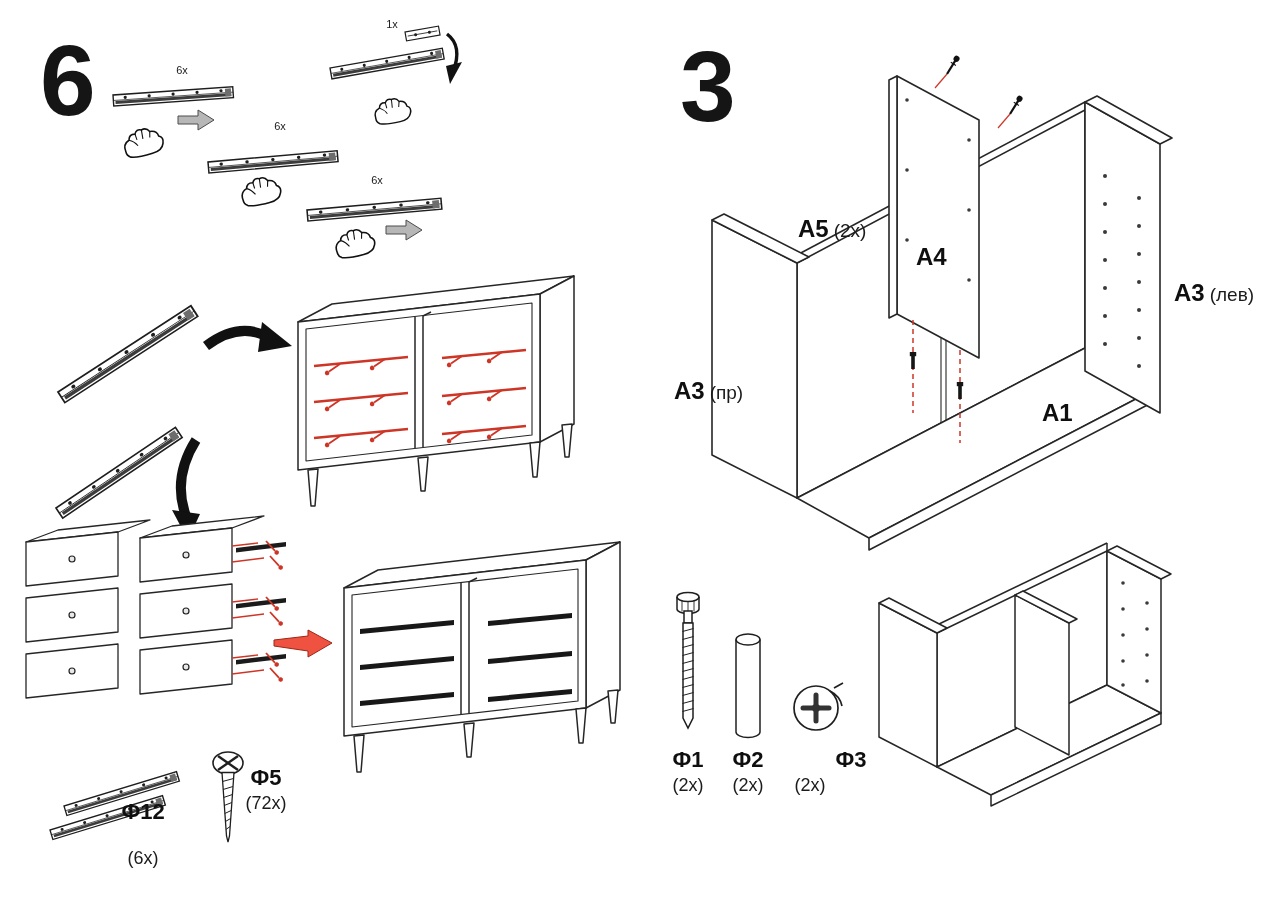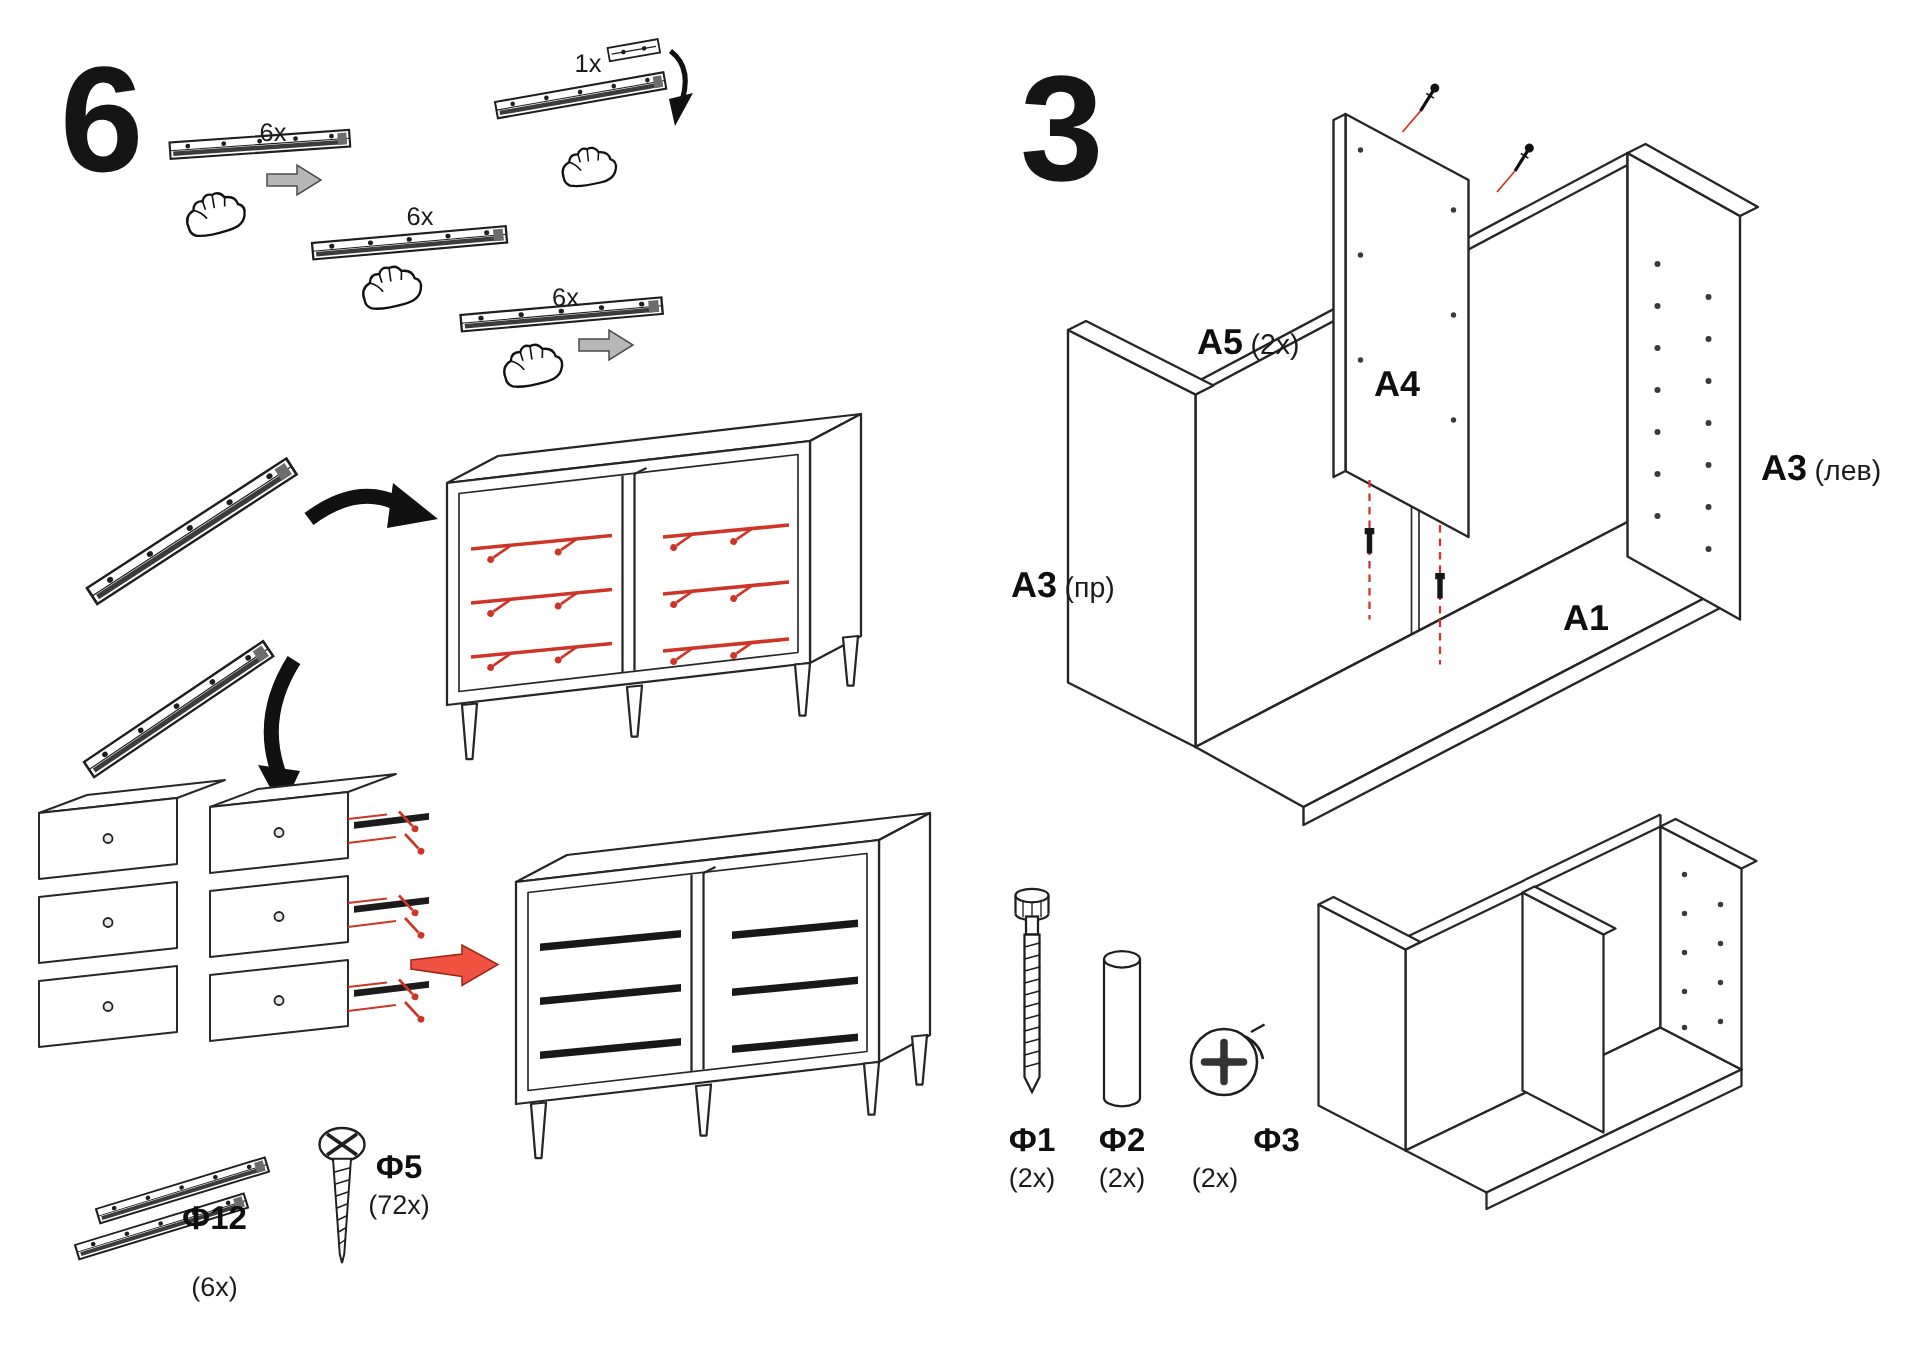--- a/index.html
+++ b/index.html
@@ -3,21 +3,21 @@
 <meta charset="utf-8">
 <style>
   html,body{margin:0;padding:0;background:#fff;}
   #canvas{
     position:relative;width:1280px;height:900px;background:#ffffff;overflow:hidden;
     font-family:"Liberation Sans",sans-serif;color:#111;
   }
   .art{position:absolute;left:0;top:0;}
   .lbl{position:absolute;text-align:center;white-space:nowrap;line-height:1.1;}
   .step-num{position:absolute;font-weight:bold;font-size:100px;line-height:0.85;color:#151515;}
-  .count{font-size:17px;color:#1b1b1b;margin-top:16px;}
+  .count{font-size:11px;color:#1b1b1b;}
   .part-label b{font-size:24px;color:#0f0f0f;text-align:center;}
   .part-label .sub{font-size:19px;margin-left:5px;color:#1b1b1b;}
   .hw-id{font-weight:bold;font-size:22px;color:#0f0f0f;}
   .hw-count{font-size:18px;color:#1b1b1b;}
 </style>
 </head>
 <body>
 
 <div id="canvas">
 
@@ -363,21 +363,21 @@
   <span class="lbl hw-count" style="left:108px;top:849px;width:70px">(6x)</span>
   <span class="lbl hw-id" style="left:240px;top:766px;width:52px">Ф5</span>
   <span class="lbl hw-count" style="left:234px;top:794px;width:64px">(72x)</span>
 
   <span class="lbl part-label" style="left:798px;top:216px">
     <b>A5</b><span class="sub">(2x)</span>
   </span>
   <span class="lbl part-label" style="left:916px;top:244px">
     <b>A4</b>
   </span>
-  <span class="lbl part-label" style="left:1174px;top:300px">
+  <span class="lbl part-label" style="left:1174px;top:280px">
     <b>A3</b><span class="sub">(лев)</span>
   </span>
   <span class="lbl part-label" style="left:674px;top:378px">
     <b>A3</b><span class="sub">(пр)</span>
   </span>
   <span class="lbl part-label" style="left:1042px;top:400px">
     <b>A1</b>
   </span>
 
   <span class="lbl hw-id" style="left:662px;top:748px;width:52px">Ф1</span>

